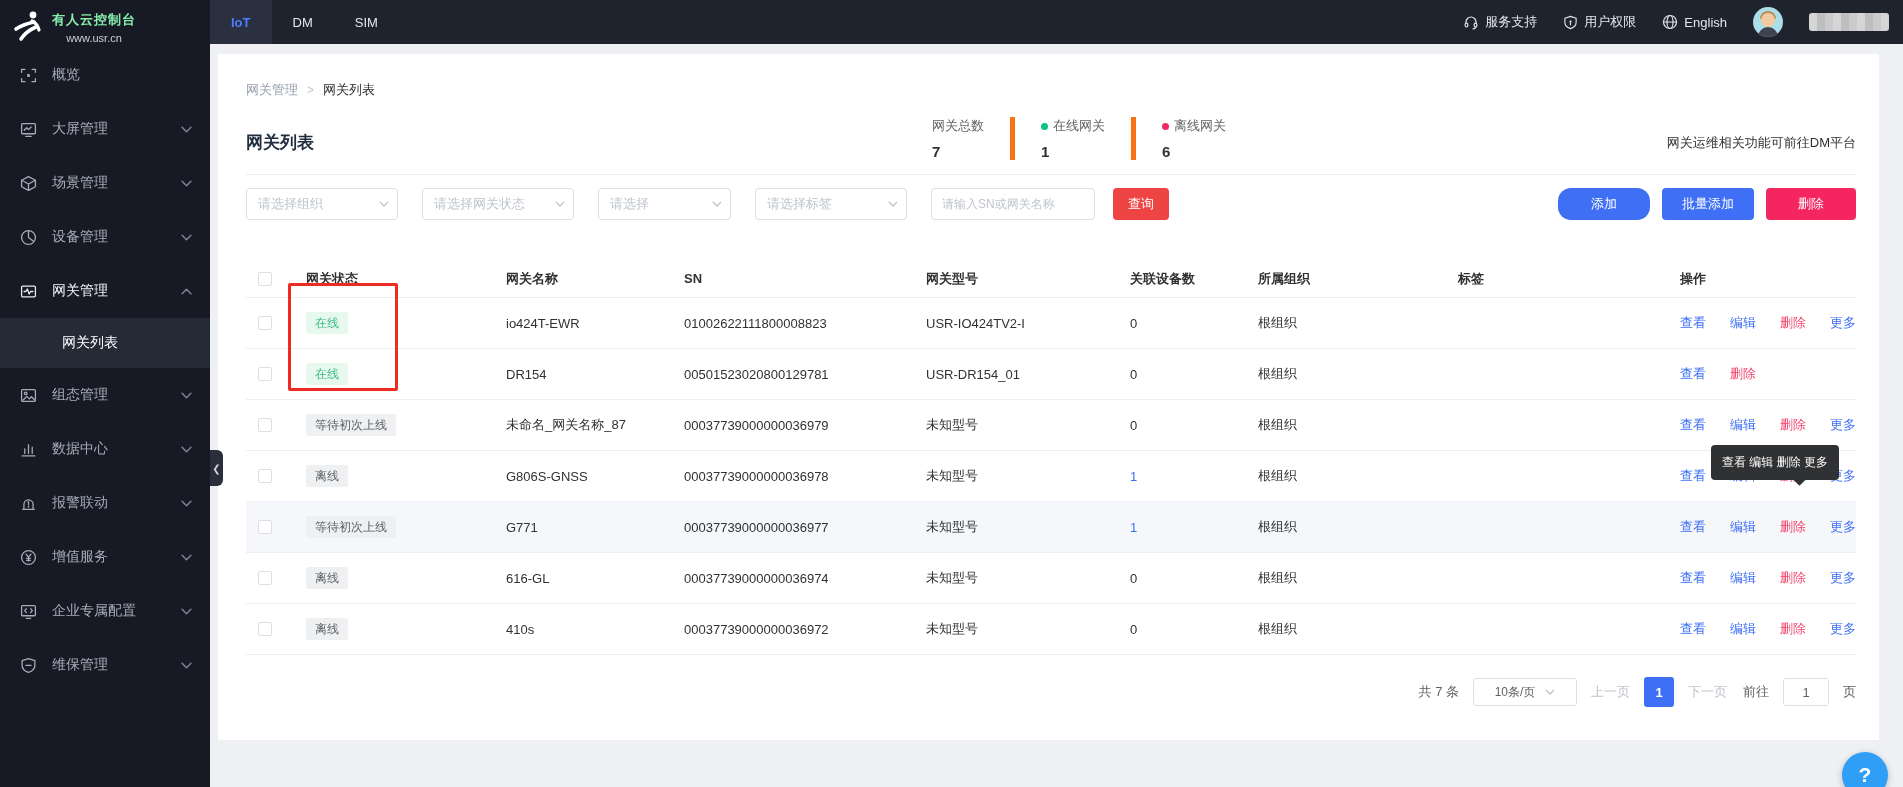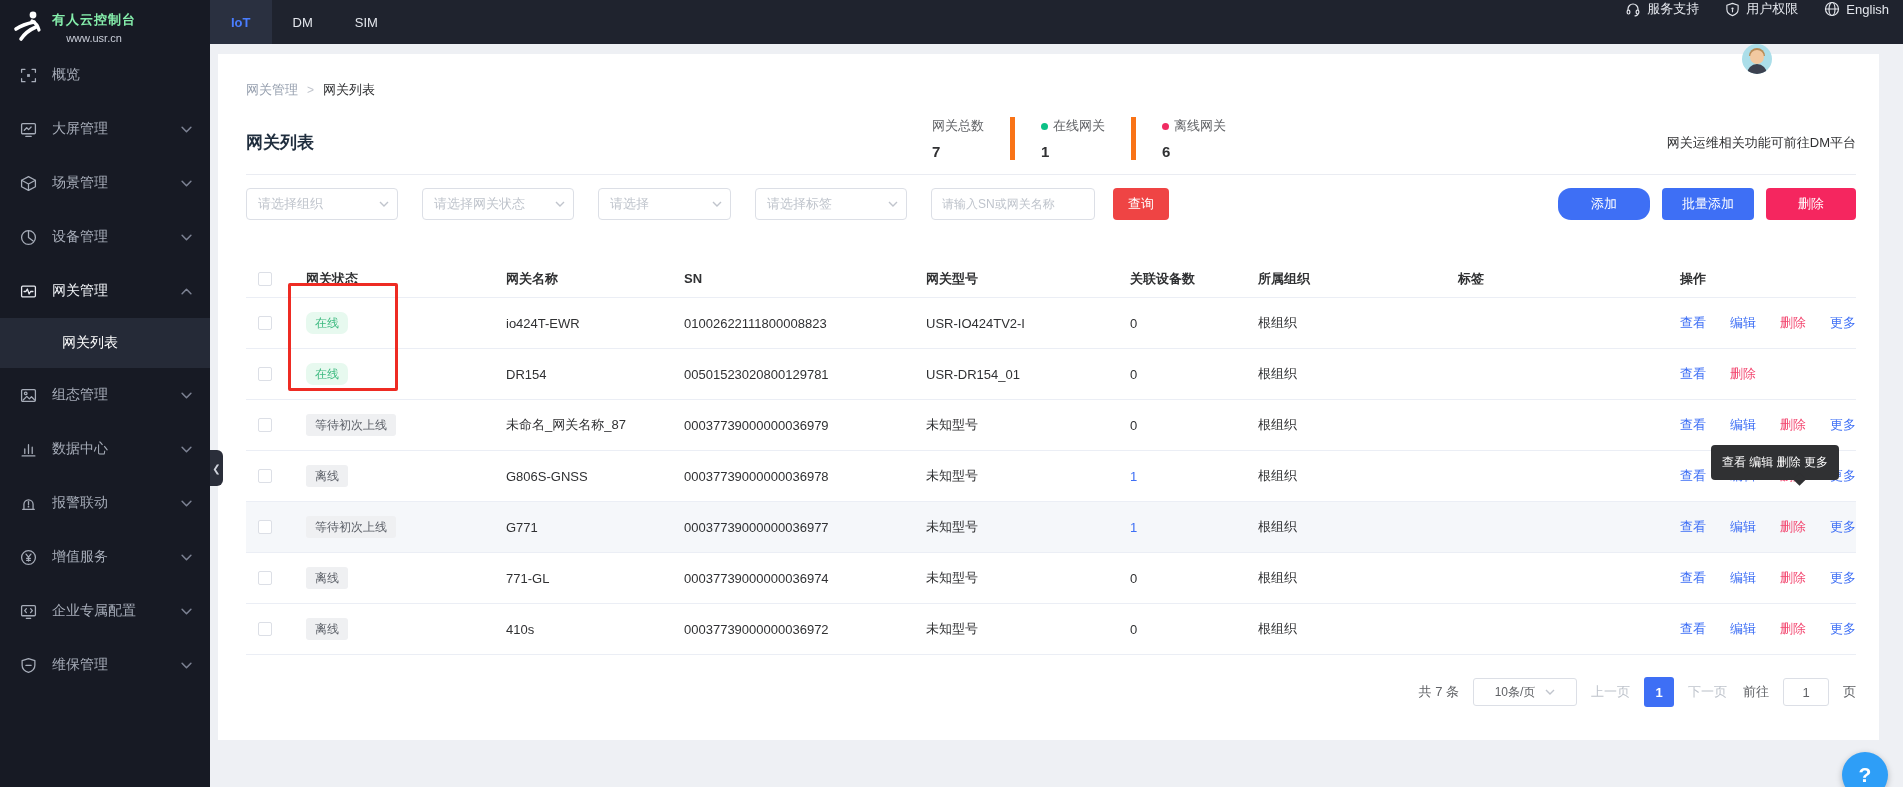--- a/index.html
+++ b/index.html
@@ -24,21 +24,21 @@
   .submenu-item { height:50px; display:flex; align-items:center; background:#252A37;
                   color:#FFFFFF; font-size:14px; padding-left:62px; cursor:pointer; }
 
   
   .navbar { position:absolute; left:210px; top:0; width:1693px; height:44px;
             background:#1F232E; display:flex; align-items:stretch; z-index:2; }
   .nav-tabs { display:flex; }
   .nav-tab { display:flex; align-items:center; padding:0 21px; color:#E3E6EC;
              font-size:13px; cursor:pointer; }
   .nav-tab.active { background:#2A3040; color:#4A7DFF; font-weight:bold; }
-  .nav-right { margin-left:auto; display:flex; align-items:center; gap:26px; padding-right:14px;flex-direction:column; }
+  .nav-right { margin-left:auto; display:flex; align-items:center; gap:26px; padding-right:14px; }
   .nav-link { display:flex; align-items:center; gap:6px; color:#E3E6EC; font-size:13px; cursor:pointer; }
   .avatar { width:30px; height:30px; border-radius:50%; background:#ABDEE9; position:relative;
             overflow:hidden; cursor:pointer; flex:0 0 auto; }
   .avatar .head { position:absolute; left:8px; top:6px; width:14px; height:14px;
                   border-radius:50%; background:#F2C9A0; }
   .avatar .hair { position:absolute; left:7px; top:4px; width:16px; height:8px;
                   border-radius:8px 8px 0 0; background:#B98B55; }
   .avatar .body { position:absolute; left:5px; top:20px; width:20px; height:12px;
                   border-radius:10px 10px 0 0; background:#3C4250; }
   .redacted { width:80px; height:18px; border-radius:3px;
@@ -88,21 +88,21 @@
   
   .table { margin-top:40px; }
   .tr { display:grid; grid-template-columns:60px 200px 178px 242px 204px 128px 200px 222px 1fr;
         align-items:center; border-bottom:1px solid #EBEEF5; }
   .tr.head { height:38px; font-weight:bold; color:#303133; border-bottom:1px solid #EBEEF5; }
   .tr.row { height:51px; color:#303133; }
   .tr.row.hl { background:#F5F7FA; }
   .cb { width:14px; height:14px; border:1px solid #DCDFE6; border-radius:2px;
         background:#fff; margin-left:12px; cursor:pointer; }
   .badge { display:inline-block; padding:4px 9px; border-radius:3px; font-size:12px; line-height:14px; }
-  .badge.online { background:#E7F9EF; color:#3CB97F;border-radius:7px; }
+  .badge.online { background:#E7F9EF; color:#3CB97F; }
   .badge.gray { background:#EFF0F2; color:#5A5E66; }
   .dev-link { color:#3E6FF5; cursor:pointer; }
   .act-cell { display:flex; align-items:center; }
   .act-link { width:26px; margin-right:24px; color:#3E6FF5; cursor:pointer; white-space:nowrap; }
   .act-link.danger { color:#F3466F; }
 
   
   .pagination { margin-top:22px; display:flex; justify-content:flex-end; align-items:center;
                 gap:14px; font-size:13px; color:#606266; }
   .page-size { width:104px; height:28px; border:1px solid #DCDFE6; border-radius:3px;
@@ -526,21 +526,21 @@
               <span class="act-cell">
                 <span class="act-link">查看</span>
                 <span class="act-link">编辑</span>
                 <span class="act-link danger">删除</span>
                 <span class="act-link">更多</span>
               </span>
             </div>
             <div class="tr row">
               <span class="cb"></span>
               <span><span class="badge gray">离线</span></span>
-              <span>771-GL</span>
+              <span>616-GL</span>
               <span>00037739000000036974</span>
               <span>未知型号</span>
               <span>0</span>
               <span>根组织</span>
               <span></span>
               <span class="act-cell">
                 <span class="act-link">查看</span>
                 <span class="act-link">编辑</span>
                 <span class="act-link danger">删除</span>
                 <span class="act-link">更多</span>

